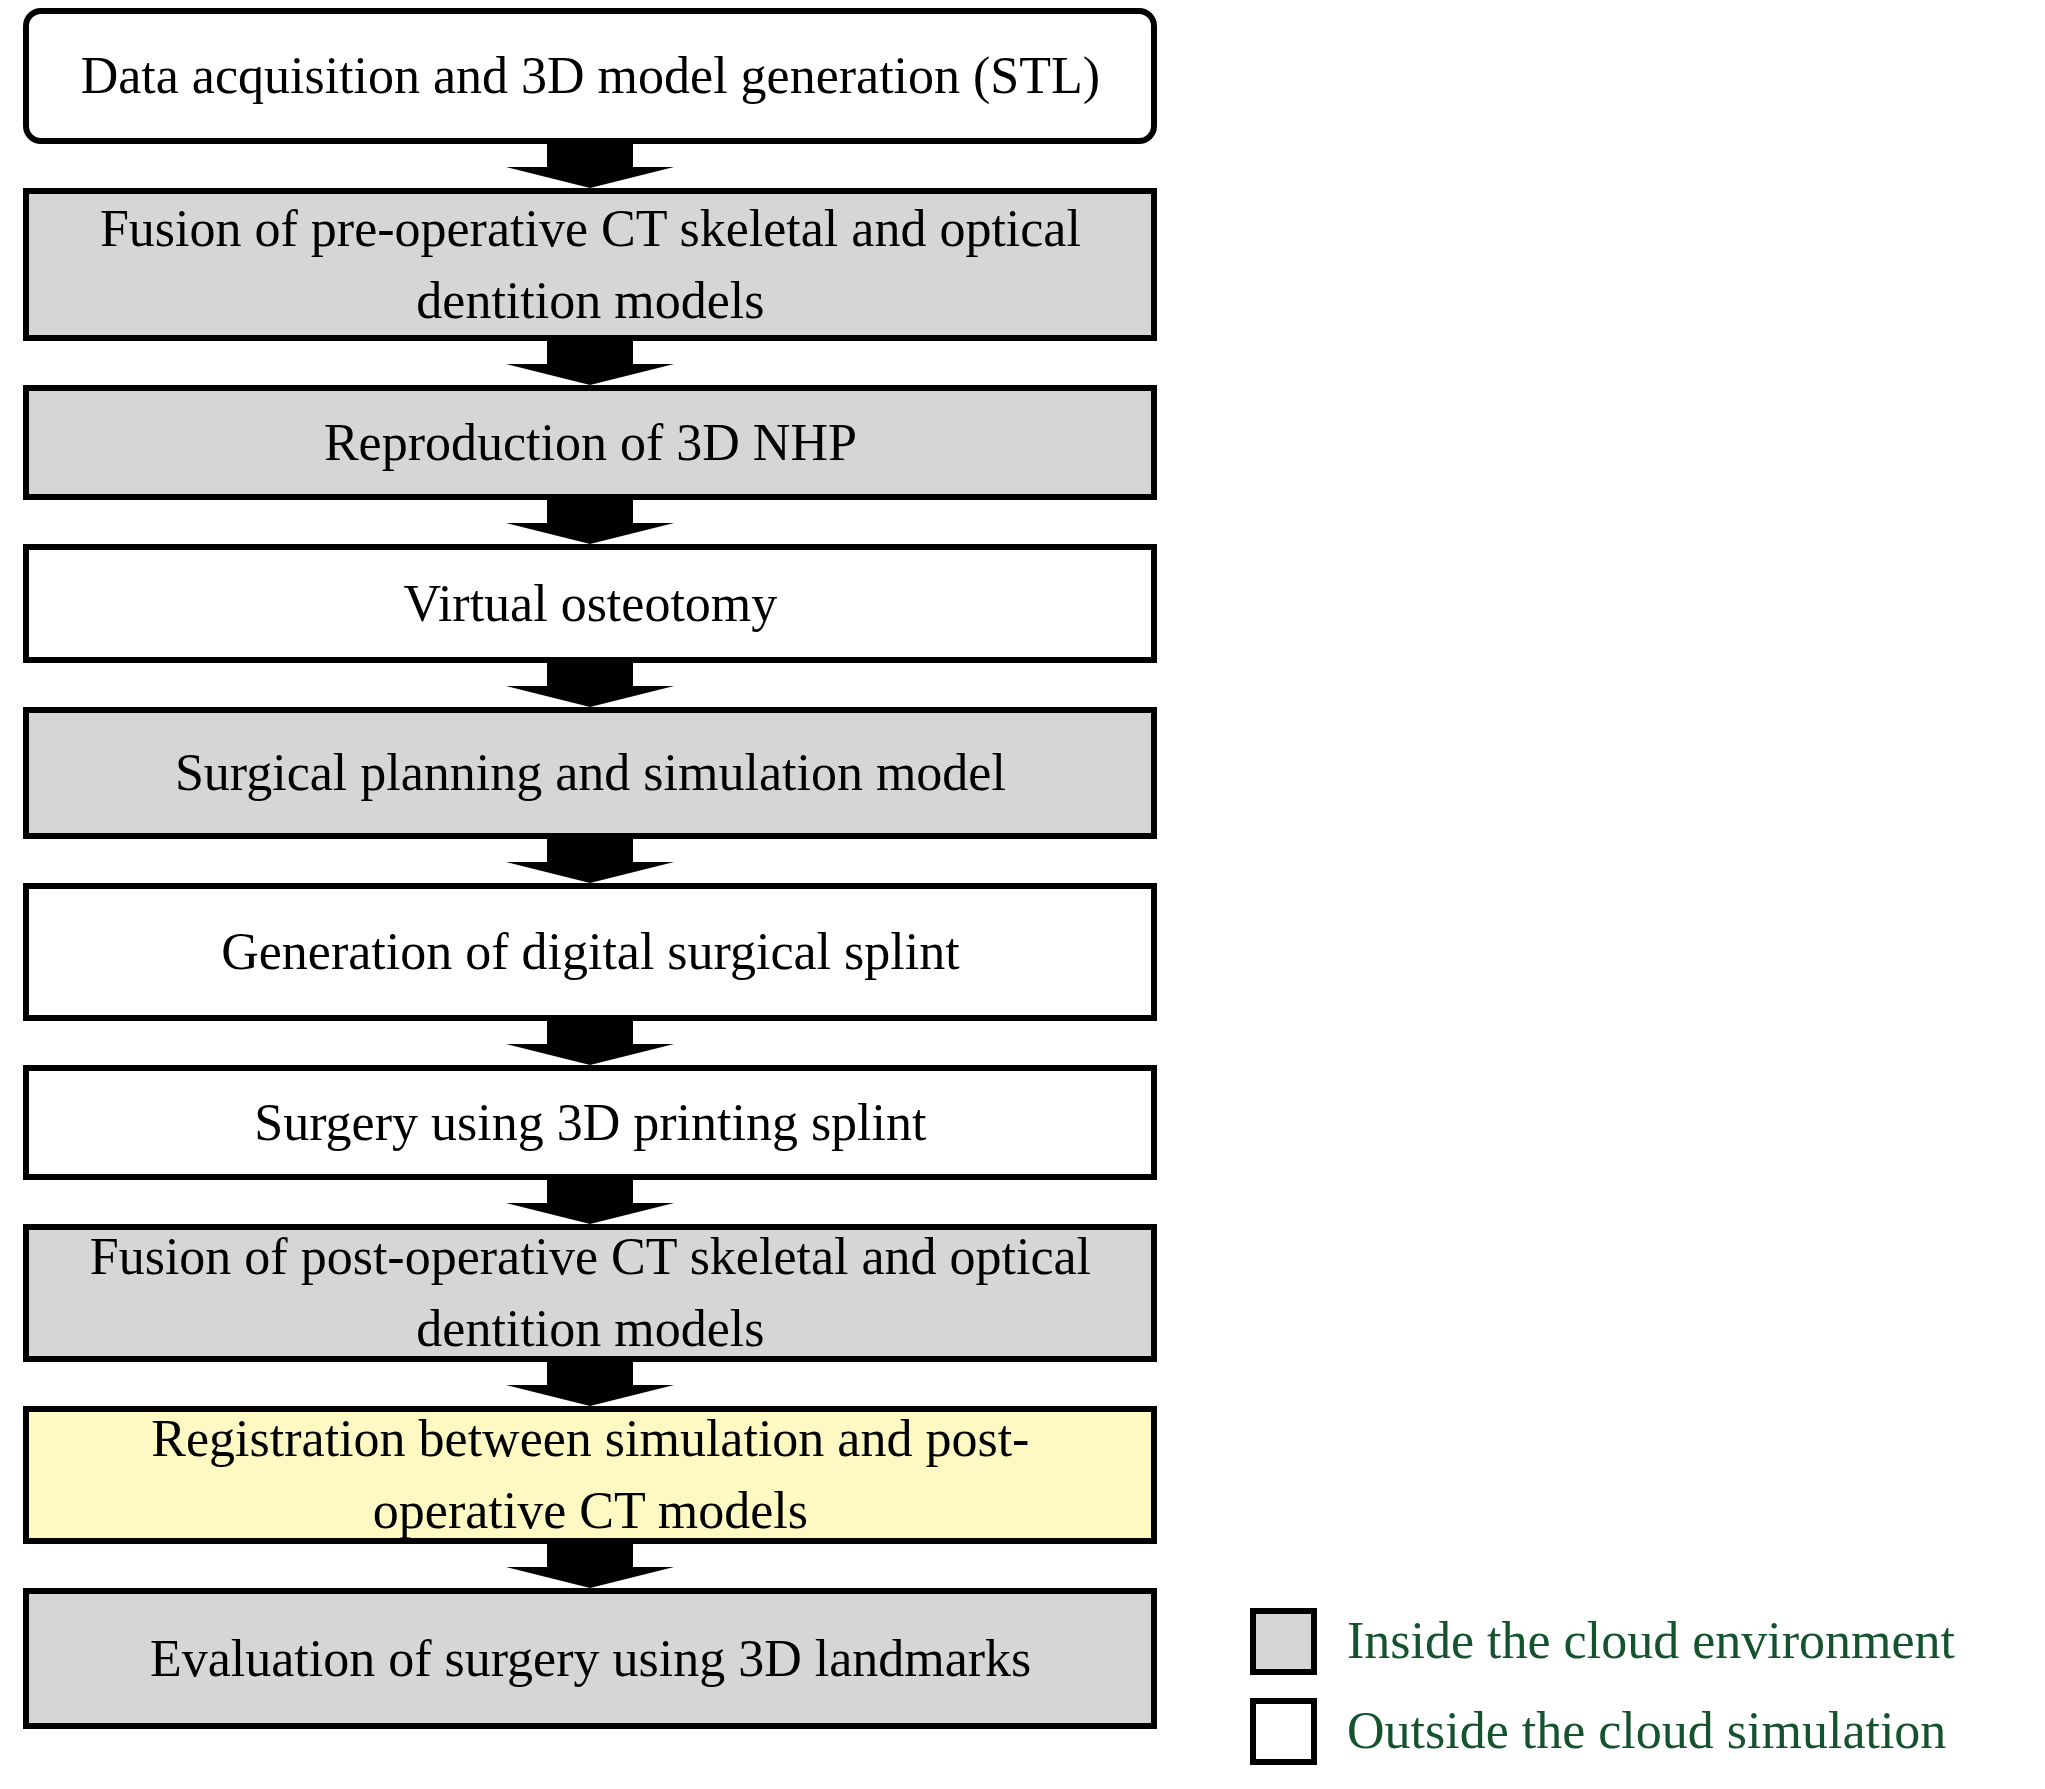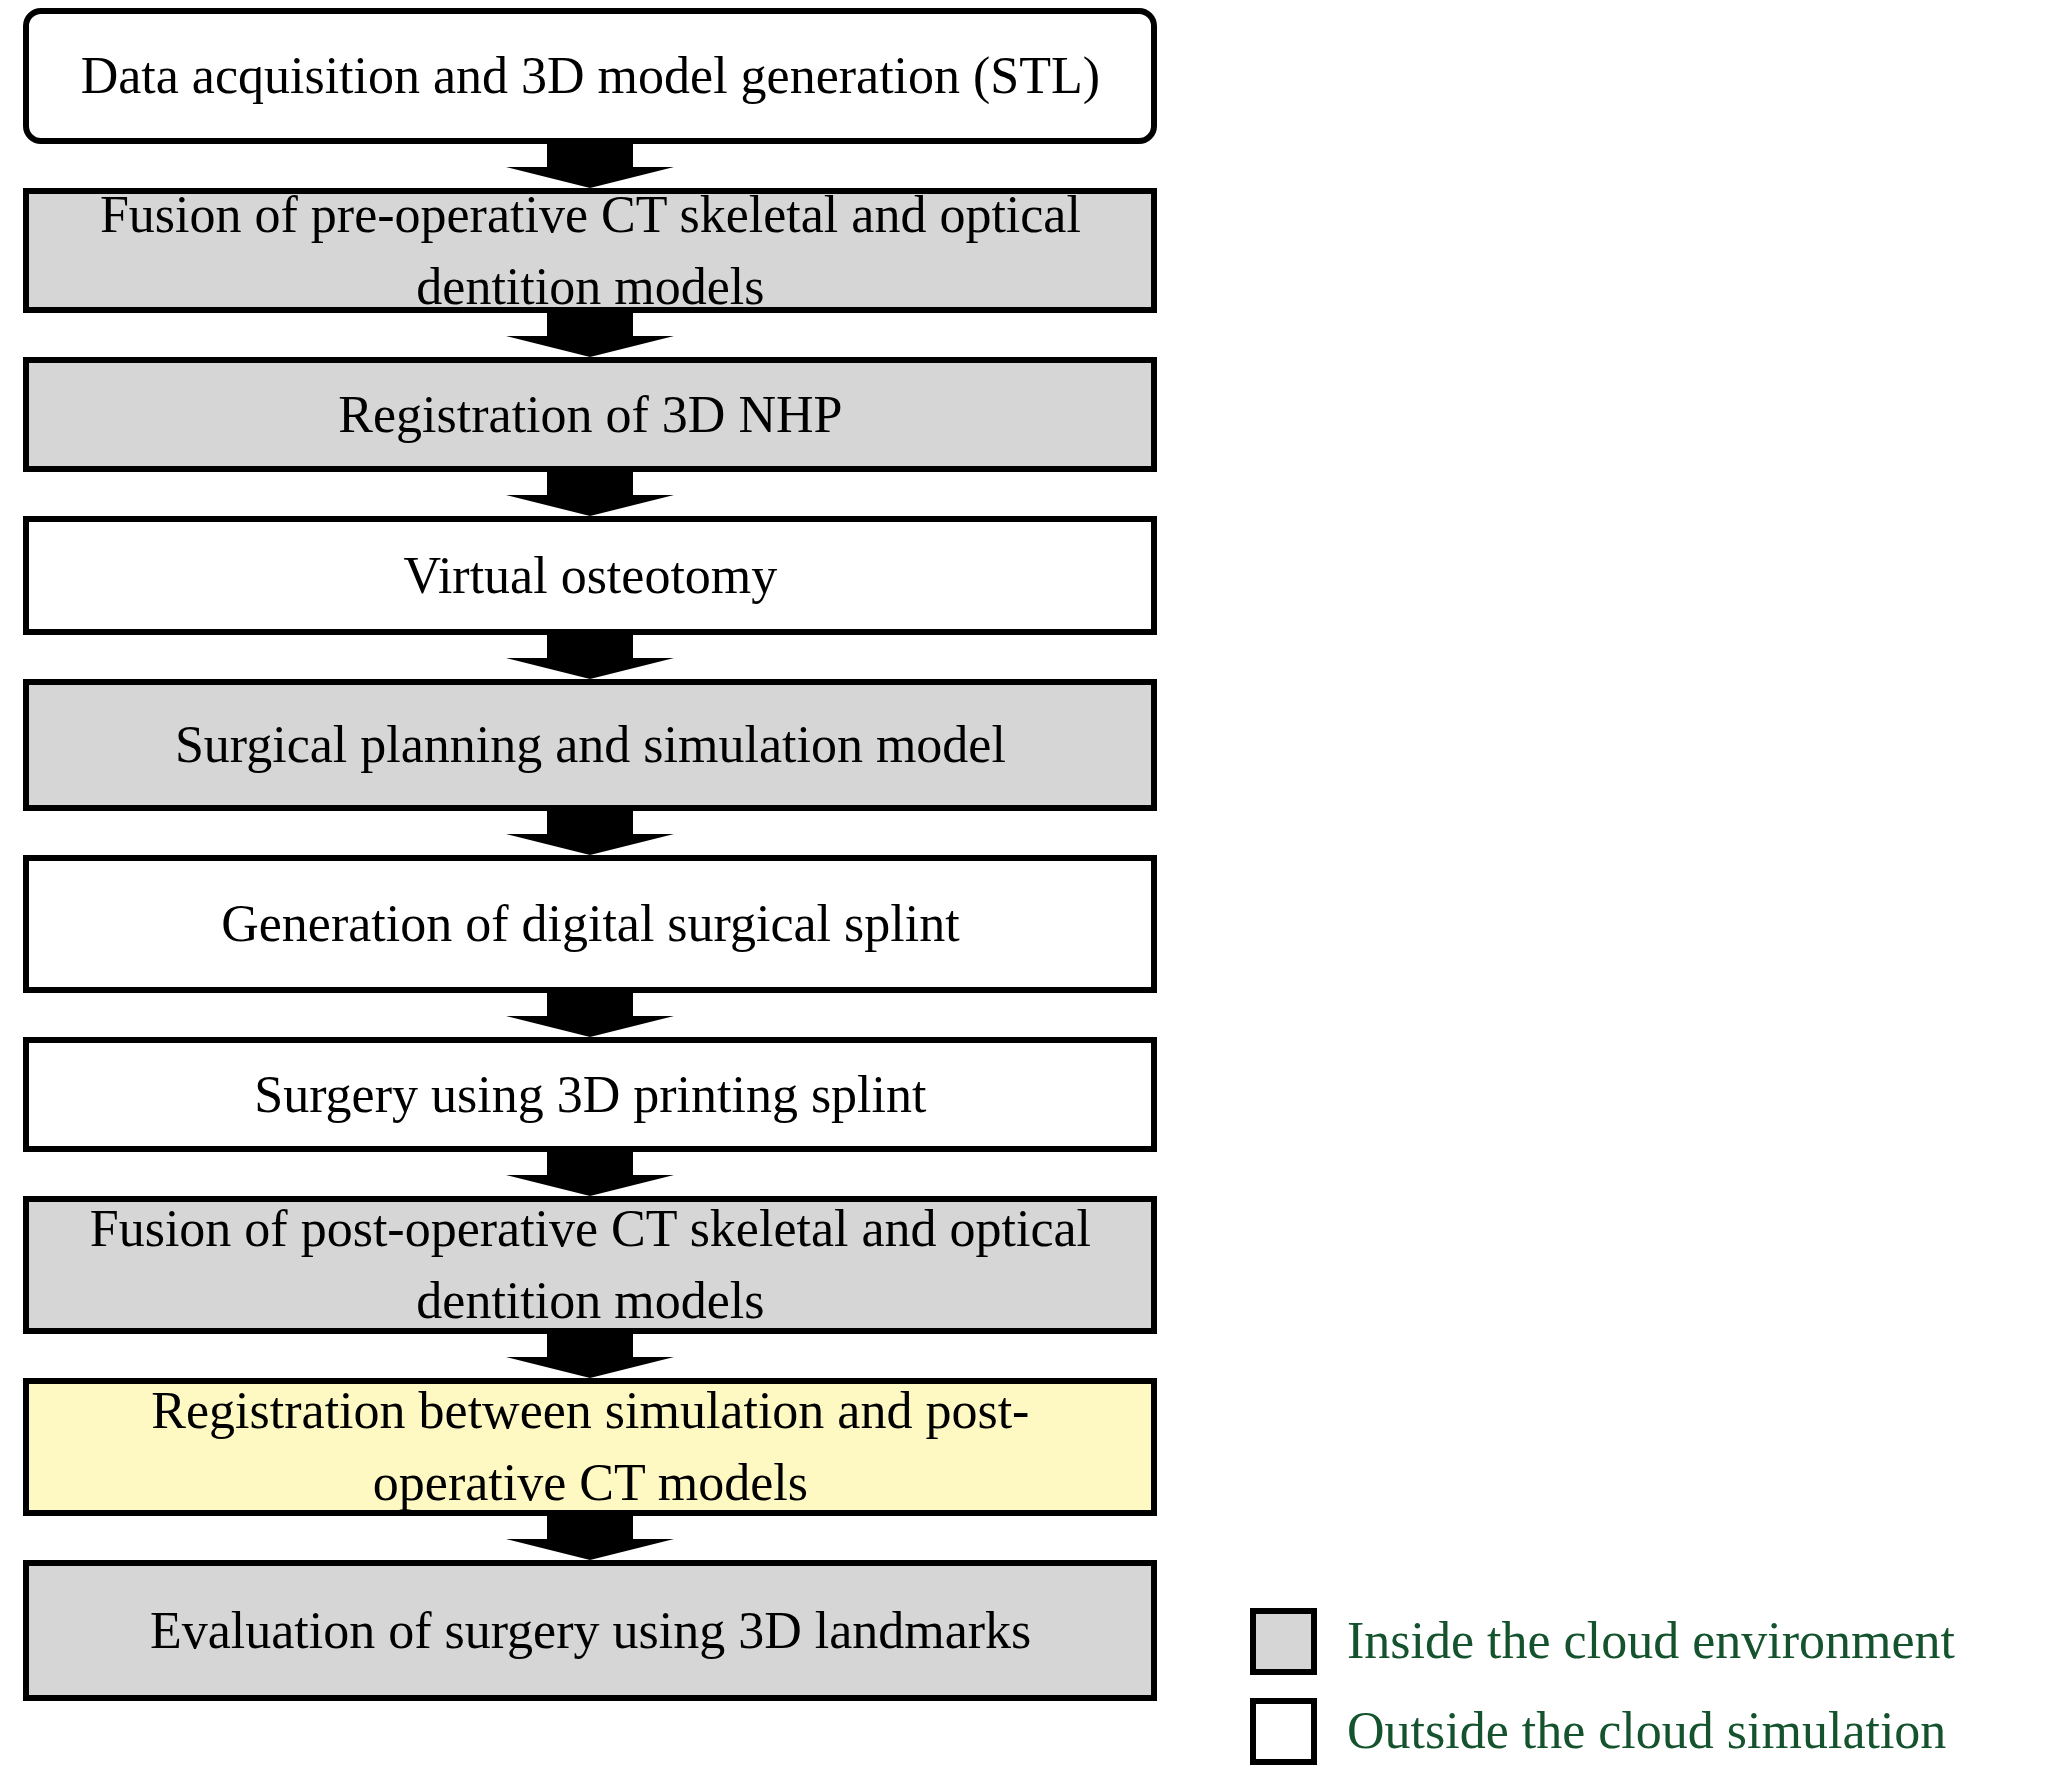--- a/index.html
+++ b/index.html
@@ -27,21 +27,21 @@
     align-items: center;
     justify-content: center;
     text-align: center;
     font-size: 52px;
     line-height: 1.38;
     color: #000000;
     white-space: pre-line;
     padding: 0 7.6px;
   }
   .h215 { height: 136px; border-radius: 18px; }
-  .h242 { height: 125px; justify-content: center; }
+  .h242 { height: 153px; justify-content: center; }
   .h182 { height: 115px; }
   .h188 { height: 119px; }
   .h186 { height: 132px; }
   .h254 { height: 138px; }
   .h218 { height: 138px; }
   .h222 { height: 141px; padding-left: 8px; }
   .flow-arrow {
     height: 44px;
     width: 100%;
     display: flex;
@@ -99,21 +99,21 @@
   </div>
 
   <div class="flow-box h242" style="background-color: rgb(214, 214, 214);"><span>Fusion of pre-operative CT skeletal and optical
 dentition models</span></div>
 
   <div class="flow-arrow">
     <div class="arrow-shaft"></div>
     <div class="arrow-head"></div>
   </div>
 
-  <div class="flow-box h182" style="background-color: rgb(214, 214, 214);"><span>Registration of 3D NHP</span></div>
+  <div class="flow-box h182" style="background-color: rgb(214, 214, 214);"><span>Reproduction of 3D NHP</span></div>
 
   <div class="flow-arrow">
     <div class="arrow-shaft"></div>
     <div class="arrow-head"></div>
   </div>
 
   <div class="flow-box h188" style="background-color: rgb(255, 255, 255);"><span>Virtual osteotomy</span></div>
 
   <div class="flow-arrow">
     <div class="arrow-shaft"></div>

